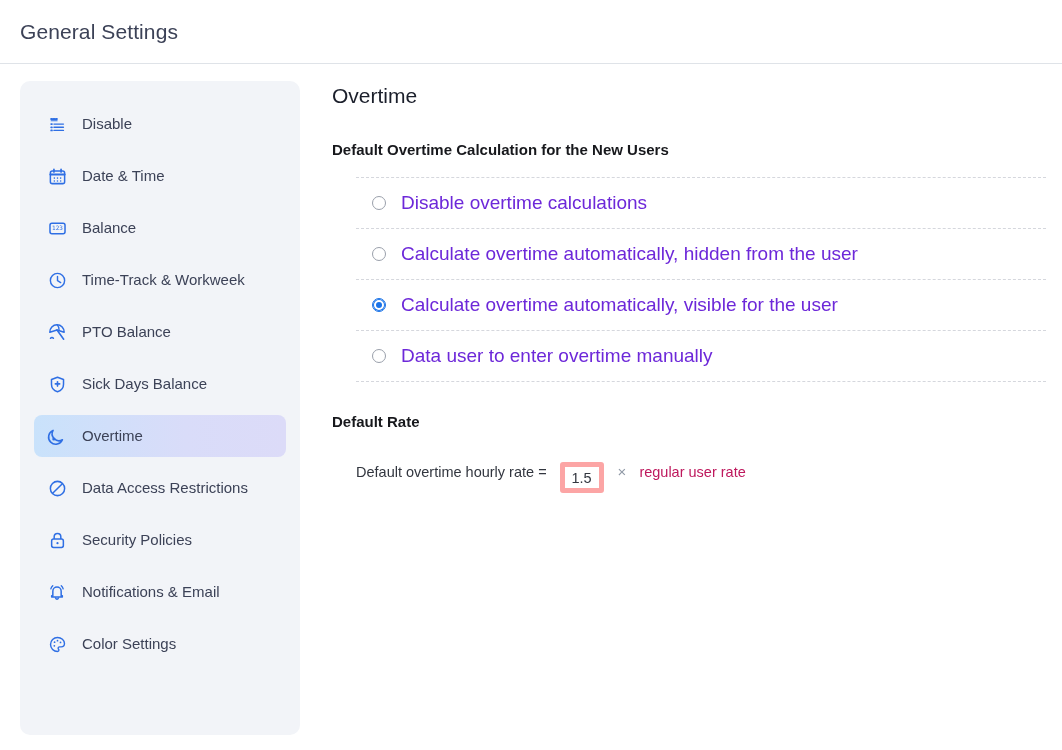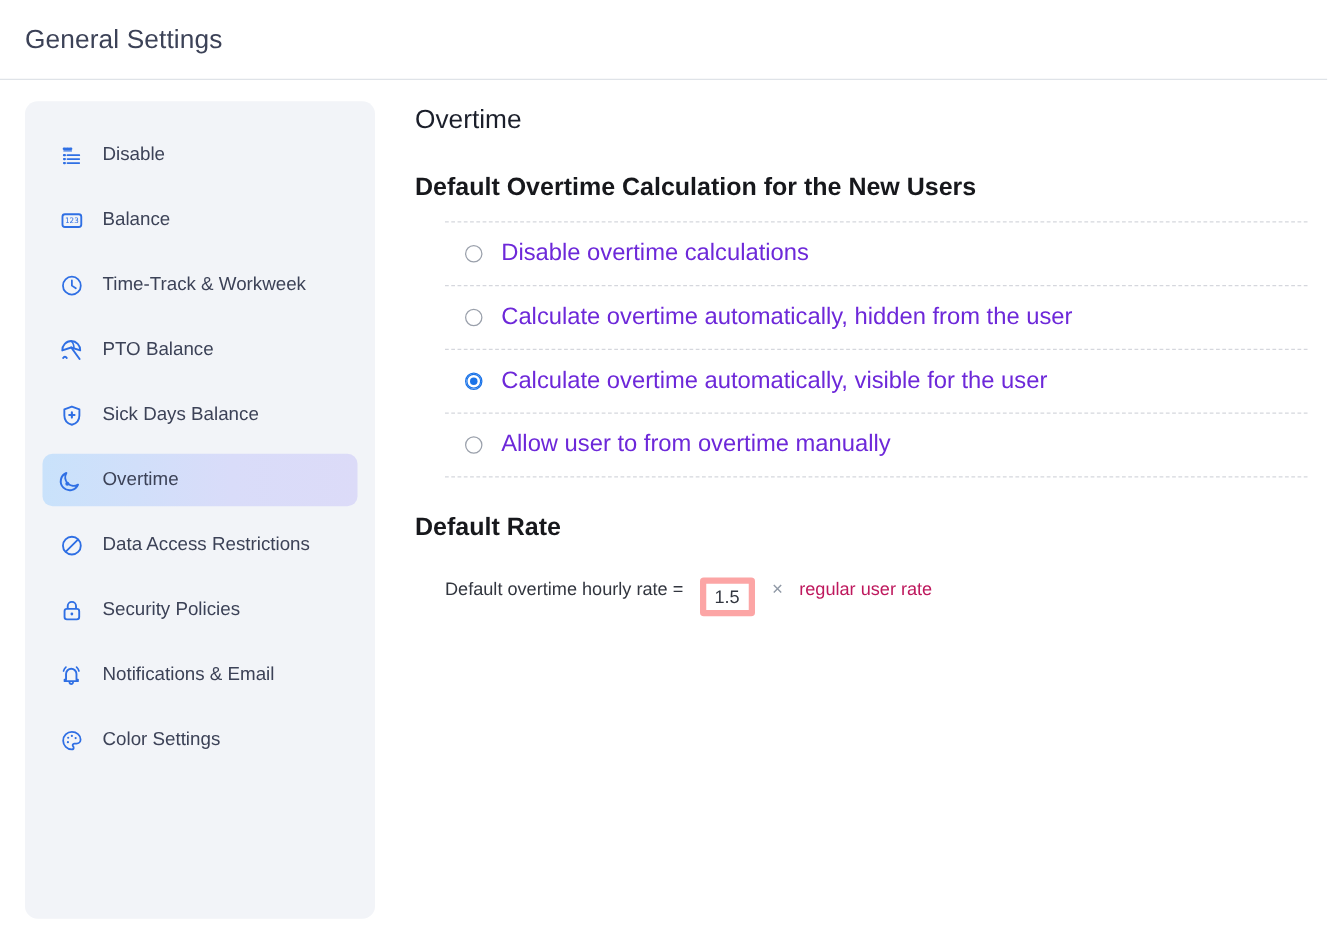--- a/index.html
+++ b/index.html
@@ -93,21 +93,21 @@
   }
   .section-title {
     margin: 18px 0 0 0;
     font-size: 21px;
     font-weight: 400;
     color: #1b1f2b;
     line-height: 28px;
   }
   .subsection-title {
     margin: 30px 0 0 0;
-    font-size: 20px;
+    font-size: 15px;
     font-weight: 700;
     color: #17181c;
     line-height: 20px;
   }
 
   .radio-group {
     margin-top: 17px;
     margin-left: 24px;
     width: 690px;
     border-top: 1px dashed #d5d7dd;
@@ -208,20 +208,36 @@
             <path d="M7.5 11.5h12" stroke-width="1.7"></path>
           <path d="M4 15.5h1" stroke-width="2.2"></path>
             <path d="M7.5 15.5h12" stroke-width="1.7"></path>
           <path d="M4 19.5h1" stroke-width="2.2"></path>
             <path d="M7.5 19.5h12" stroke-width="1.7"></path>
         </svg>
       </span>
       <span class="nav-label">Disable</span>
     </div>
 
+    <div class="nav-item">
+      <span class="nav-icon">
+        <svg width="19" height="19" viewBox="0 0 24 24" fill="none" stroke="currentColor" stroke-width="1.9" stroke-linecap="round">
+          <rect x="3" y="5" width="18" height="16" rx="2.5"></rect>
+          <path d="M3 9.5h18" stroke-width="2.6"></path>
+          <path d="M7.5 3v3.2M16.5 3v3.2" stroke-width="2.2"></path>
+          <circle cx="8" cy="14" r="1" fill="currentColor" stroke="none"></circle>
+          <circle cx="12" cy="14" r="1" fill="currentColor" stroke="none"></circle>
+          <circle cx="16" cy="14" r="1" fill="currentColor" stroke="none"></circle>
+          <circle cx="8" cy="17.6" r="1" fill="currentColor" stroke="none"></circle>
+          <circle cx="12" cy="17.6" r="1" fill="currentColor" stroke="none"></circle>
+          <circle cx="16" cy="17.6" r="1" fill="currentColor" stroke="none"></circle>
+        </svg>
+      </span>
+      <span class="nav-label">Date &amp; Time</span>
+    </div>
 
     <div class="nav-item">
       <span class="nav-icon">
         <svg width="19" height="19" viewBox="0 0 24 24" fill="none" stroke="currentColor" stroke-width="1.9">
           <rect x="2.5" y="5.5" width="19" height="13" rx="2.5"></rect>
           <text x="12" y="14.4" font-family="DejaVu Sans Mono, monospace" font-size="7.6" fill="currentColor" stroke="none" text-anchor="middle">123</text>
         </svg>
       </span>
       <span class="nav-label">Balance</span>
     </div>
@@ -333,21 +349,21 @@
         <span class="radio-label">Calculate overtime automatically, hidden from the user</span>
       </div>
 
       <div class="radio-row">
         <span class="radio checked"></span>
         <span class="radio-label">Calculate overtime automatically, visible for the user</span>
       </div>
 
       <div class="radio-row">
         <span class="radio"></span>
-        <span class="radio-label">Allow user to from overtime manually</span>
+        <span class="radio-label">Data user to enter overtime manually</span>
       </div>
 
     </div>
 
     <h2 class="subsection-title">Default Rate</h2>
 
     <div class="rate-row">
       <span class="rate-label">Default overtime hourly rate =</span>
       <input class="rate-input" type="text" value="1.5" style="">
       <span class="rate-times">×</span>

